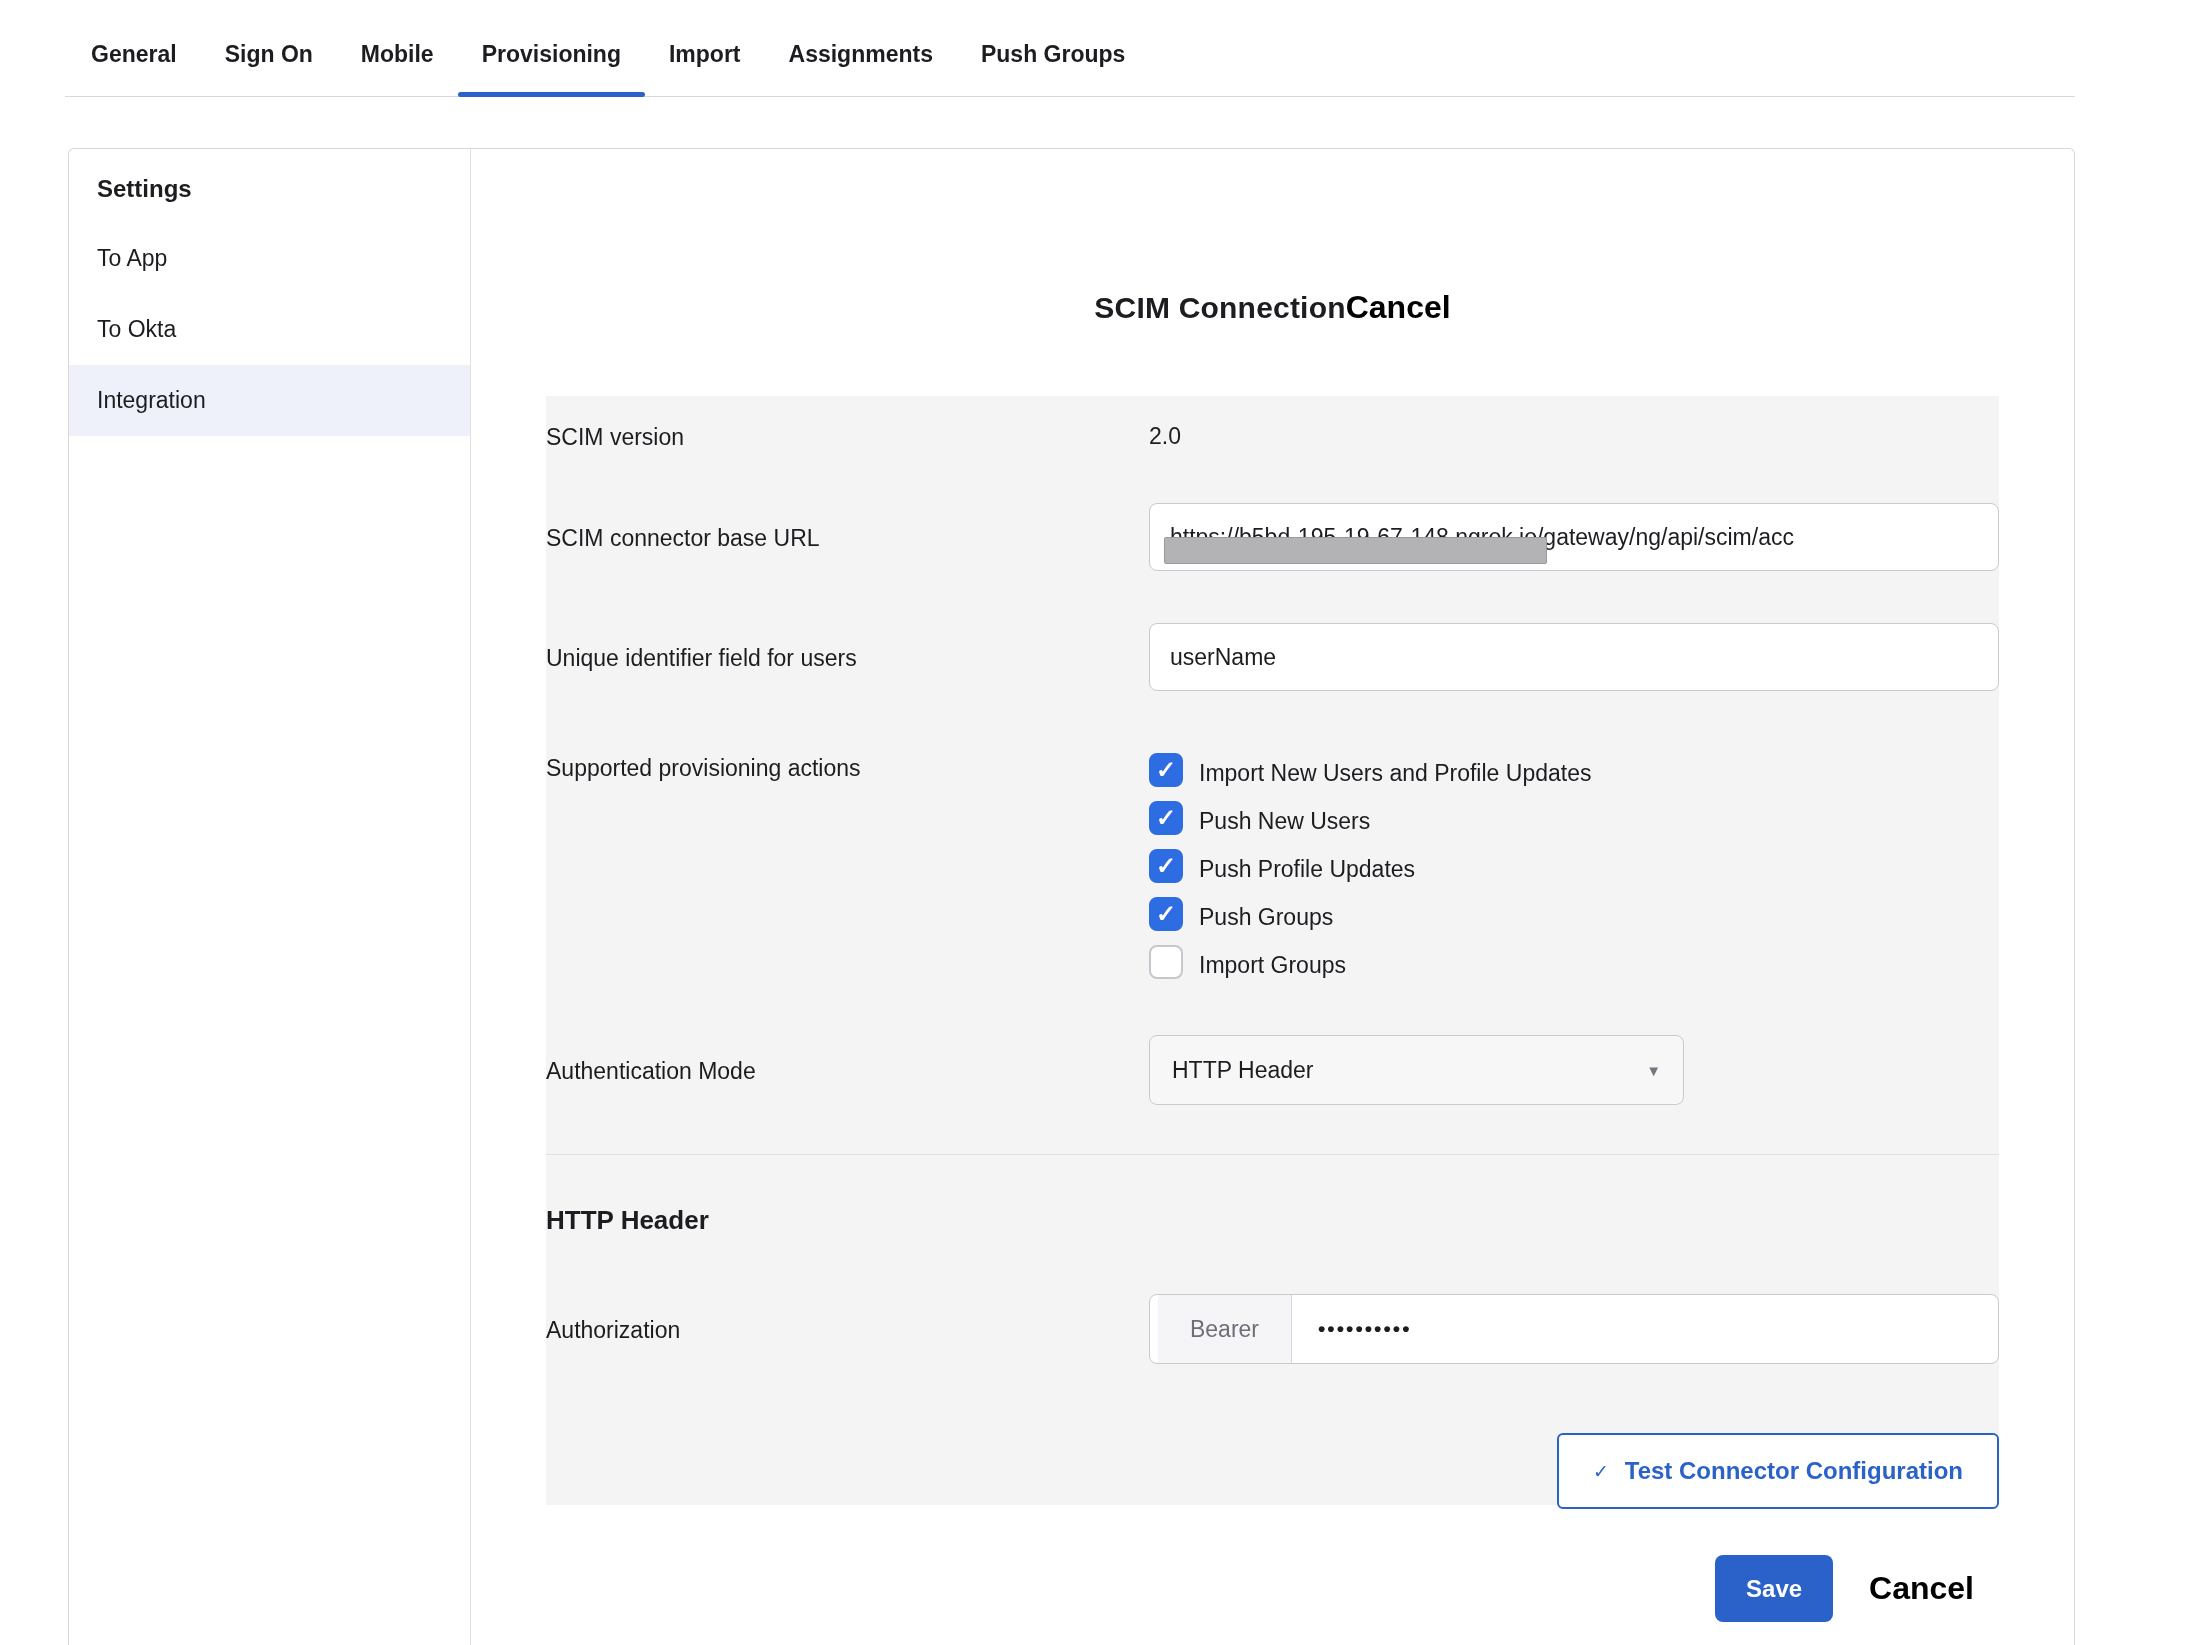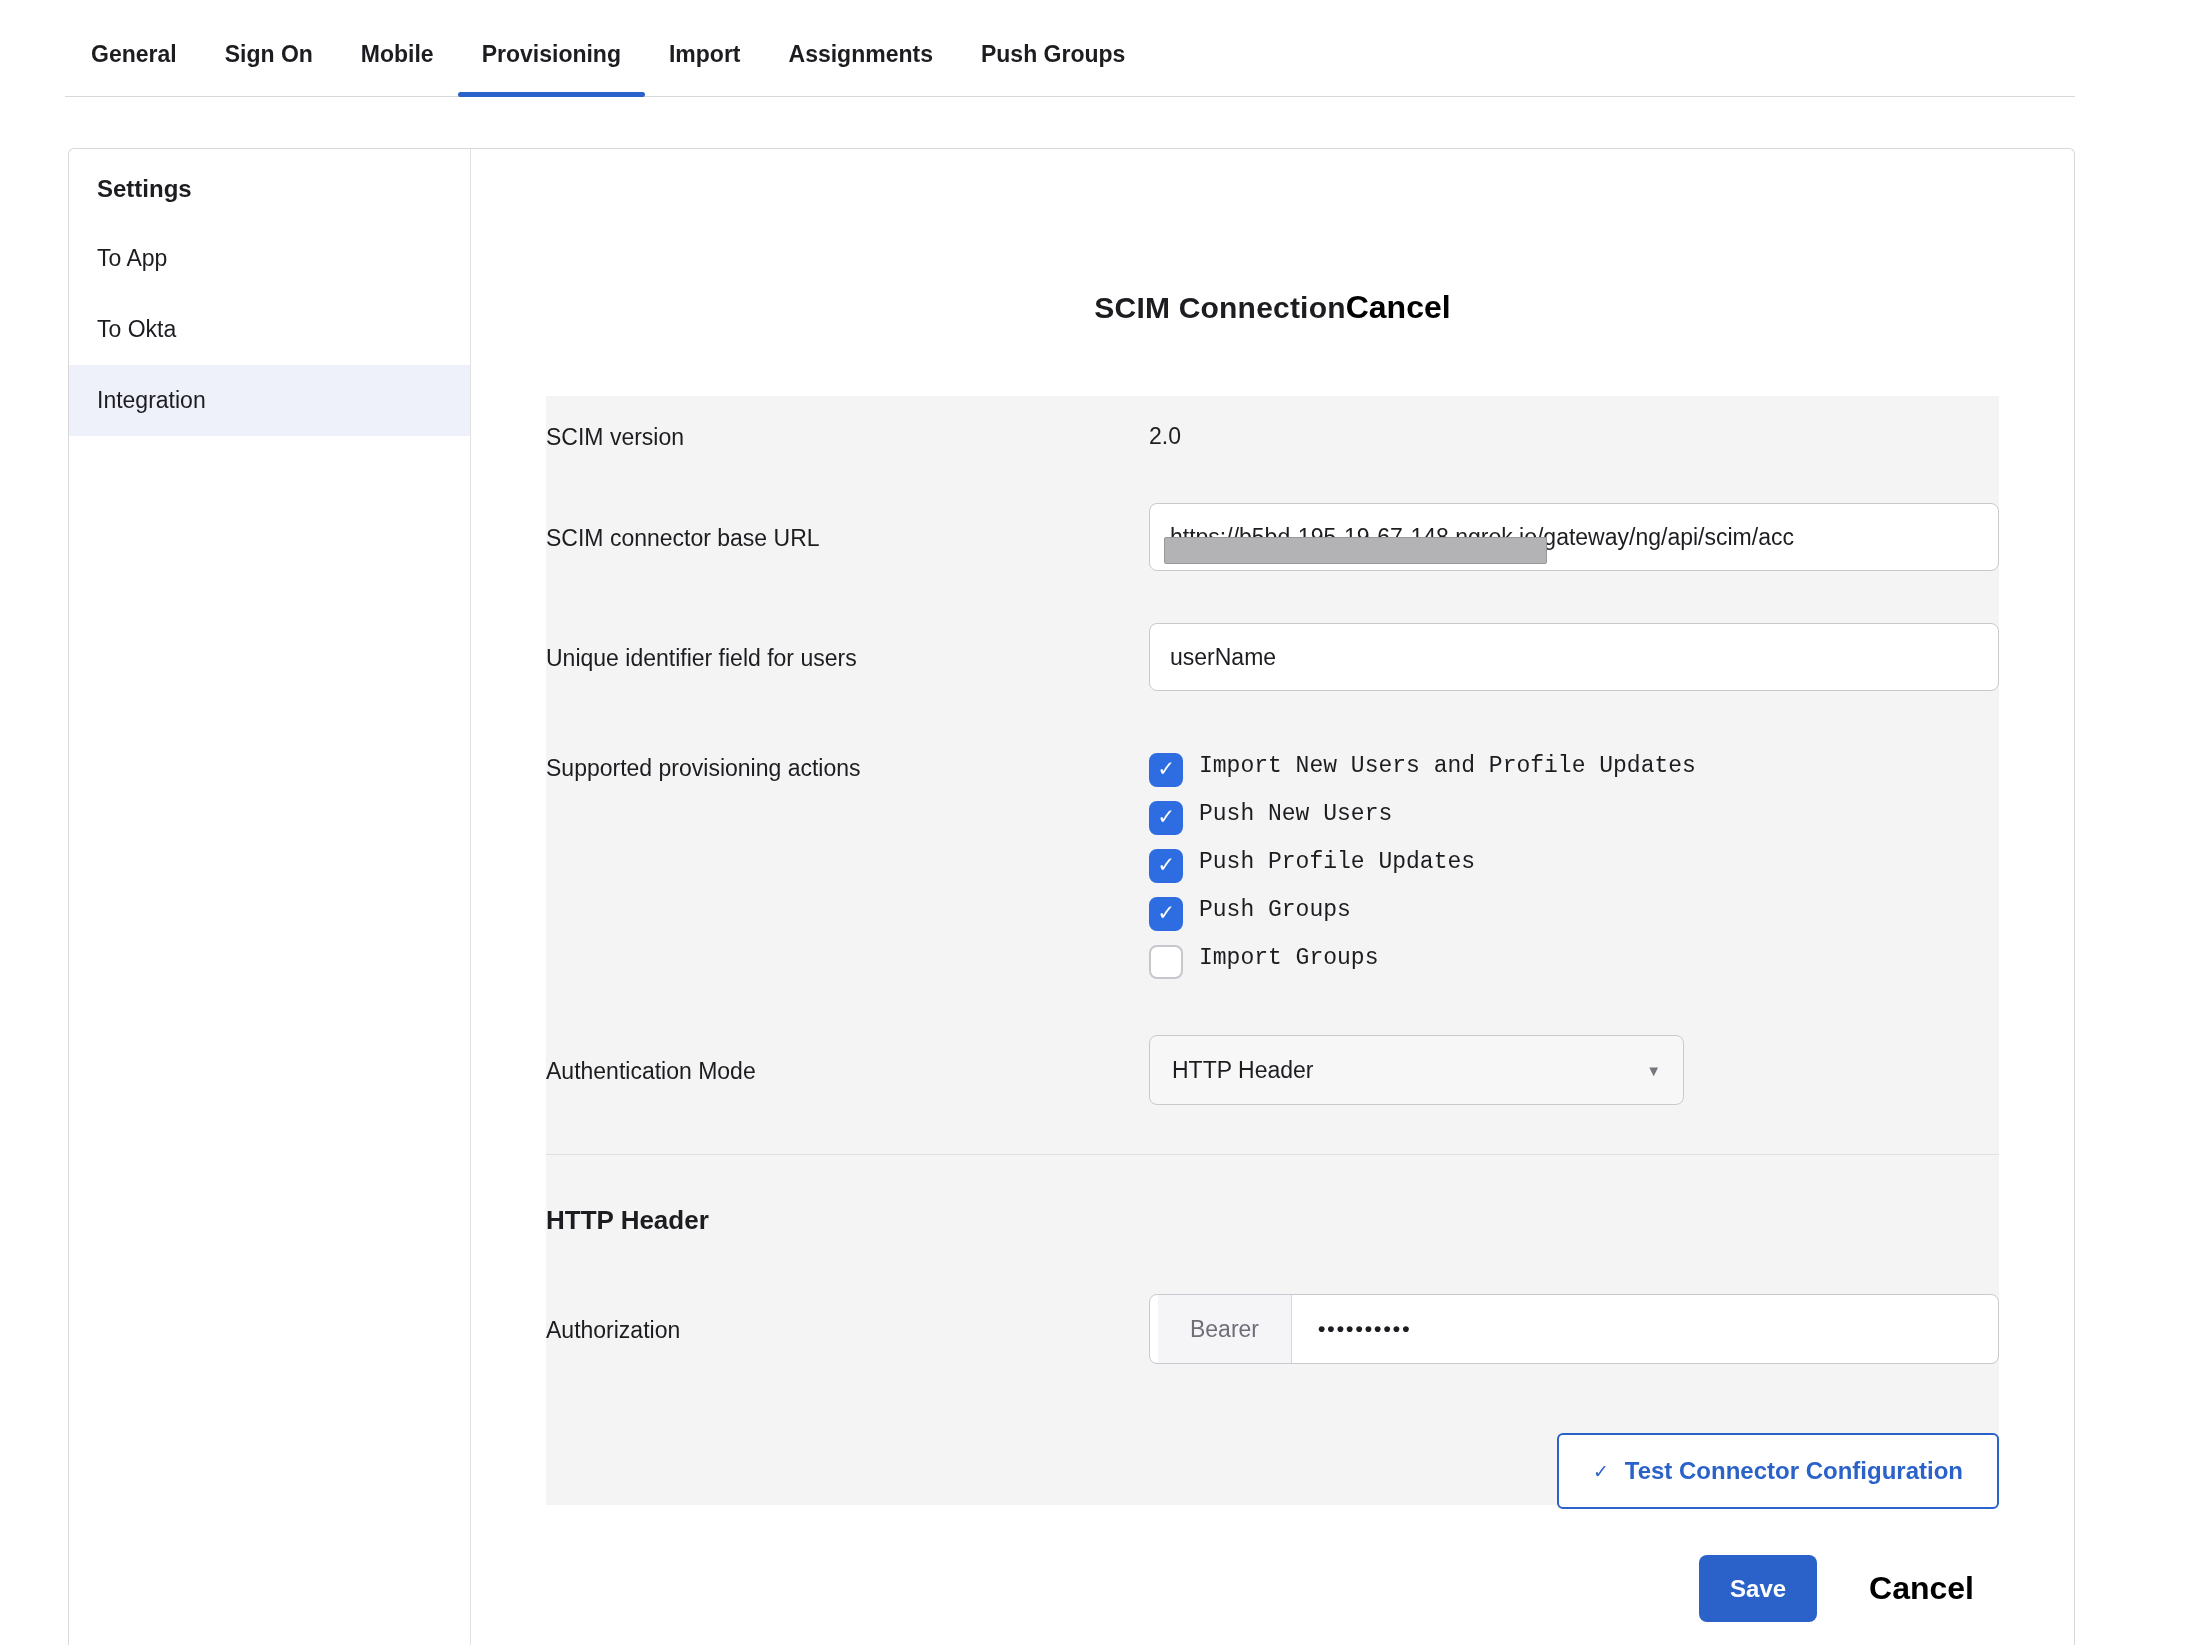--- a/index.html
+++ b/index.html
@@ -45,21 +45,21 @@
   .text-input { height:68px; width:100%; background:#fff; border:1px solid #c9c9cf;
     border-radius:8px; display:flex; align-items:center; padding:0 20px; font-size:23px;
     overflow:hidden; white-space:nowrap; position:relative; }
 
   
   .url-prefix { position:relative; display:inline-block; white-space:pre; }
   .redaction { position:absolute; left:-6px; right:-10px; top:13px; height:27px;
     background:#b3b3b6; border:1px solid #9a9a9e; border-radius:2px; }
 
   
-  .chk-row { display:flex; align-items:flex-start;font-family:Liberation Mono, monospace; }
+  .chk-row { display:flex; align-items:flex-end; }
   .chk-row + .chk-row { margin-top:14px; }
   .chk { width:34px; height:34px; border-radius:8px; border:2px solid #c6c6cd;
     background:#fff; flex:none; margin-right:16px; display:flex; align-items:center;
     justify-content:center; cursor:pointer; }
   .chk.checked { background:#2e6ce2; border-color:#2e6ce2; }
   .chk.checked::after { content:"✓"; color:#fff; font-size:24px; font-weight:700; line-height:1; }
   .chk-label { font-size:23px; }
 
   
   .dropdown { width:535px; height:70px; background:#f7f7f8; border:1px solid #c9c9cf;
@@ -80,21 +80,21 @@
     letter-spacing:2px; font-weight:700; }
 
   
   .test-btn { position:absolute; right:0; bottom:-4px; height:76px; background:#fff;
     border:2px solid #2a62c9; border-radius:6px; color:#2a62c9; font-weight:700;
     font-size:24px; display:flex; align-items:center; padding:0 34px; cursor:pointer; gap:16px; }
   .test-check { font-size:19px; font-weight:400; }
 
   
   .footer-row { margin-top:50px; display:flex; justify-content:flex-end; align-items:center;
-    gap:52px; padding-right:25px; }
+    gap:36px; padding-right:25px; }
   .save-btn { background:#2a62c9; color:#fff; border:none; border-radius:8px;
     min-width:118px; height:67px; font-size:24px; font-weight:700; cursor:pointer;
     font-family:"Liberation Sans", sans-serif; padding:0 28px; }
 </style>
 </head>
 <body>
 
 <nav class="tabbar">
   <div class="tab">General</div>
   <div class="tab">Sign On</div>

